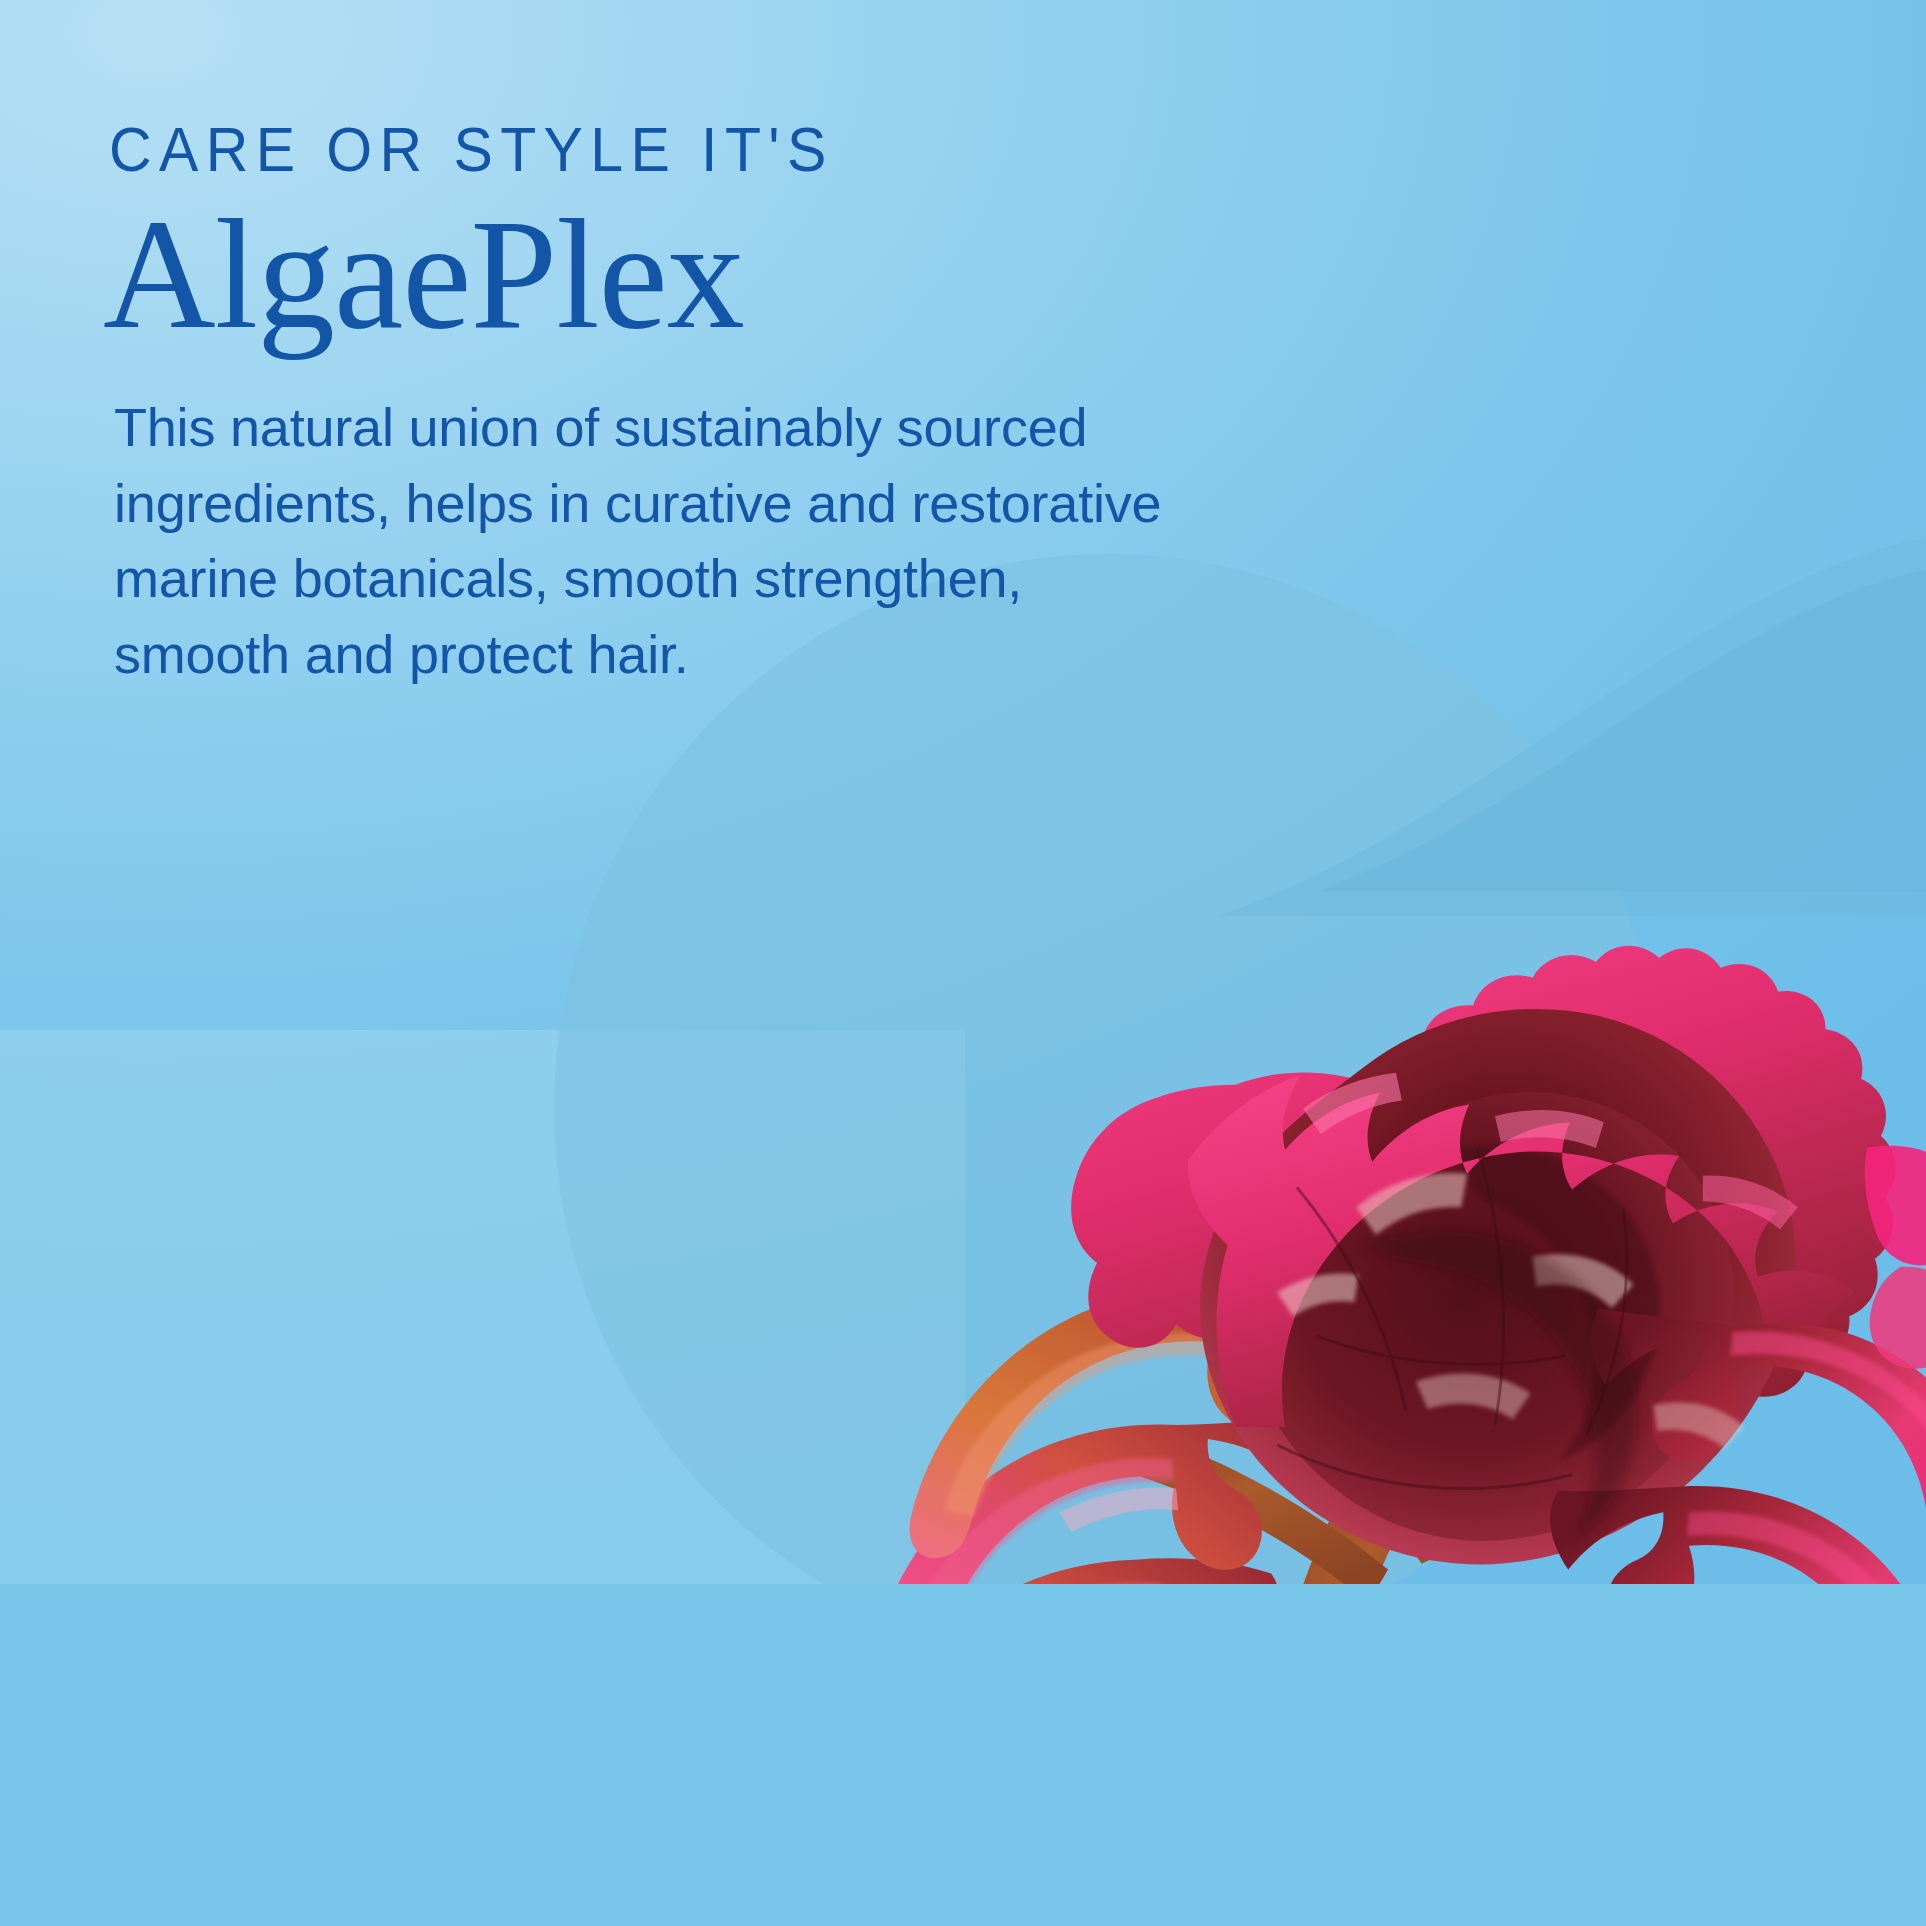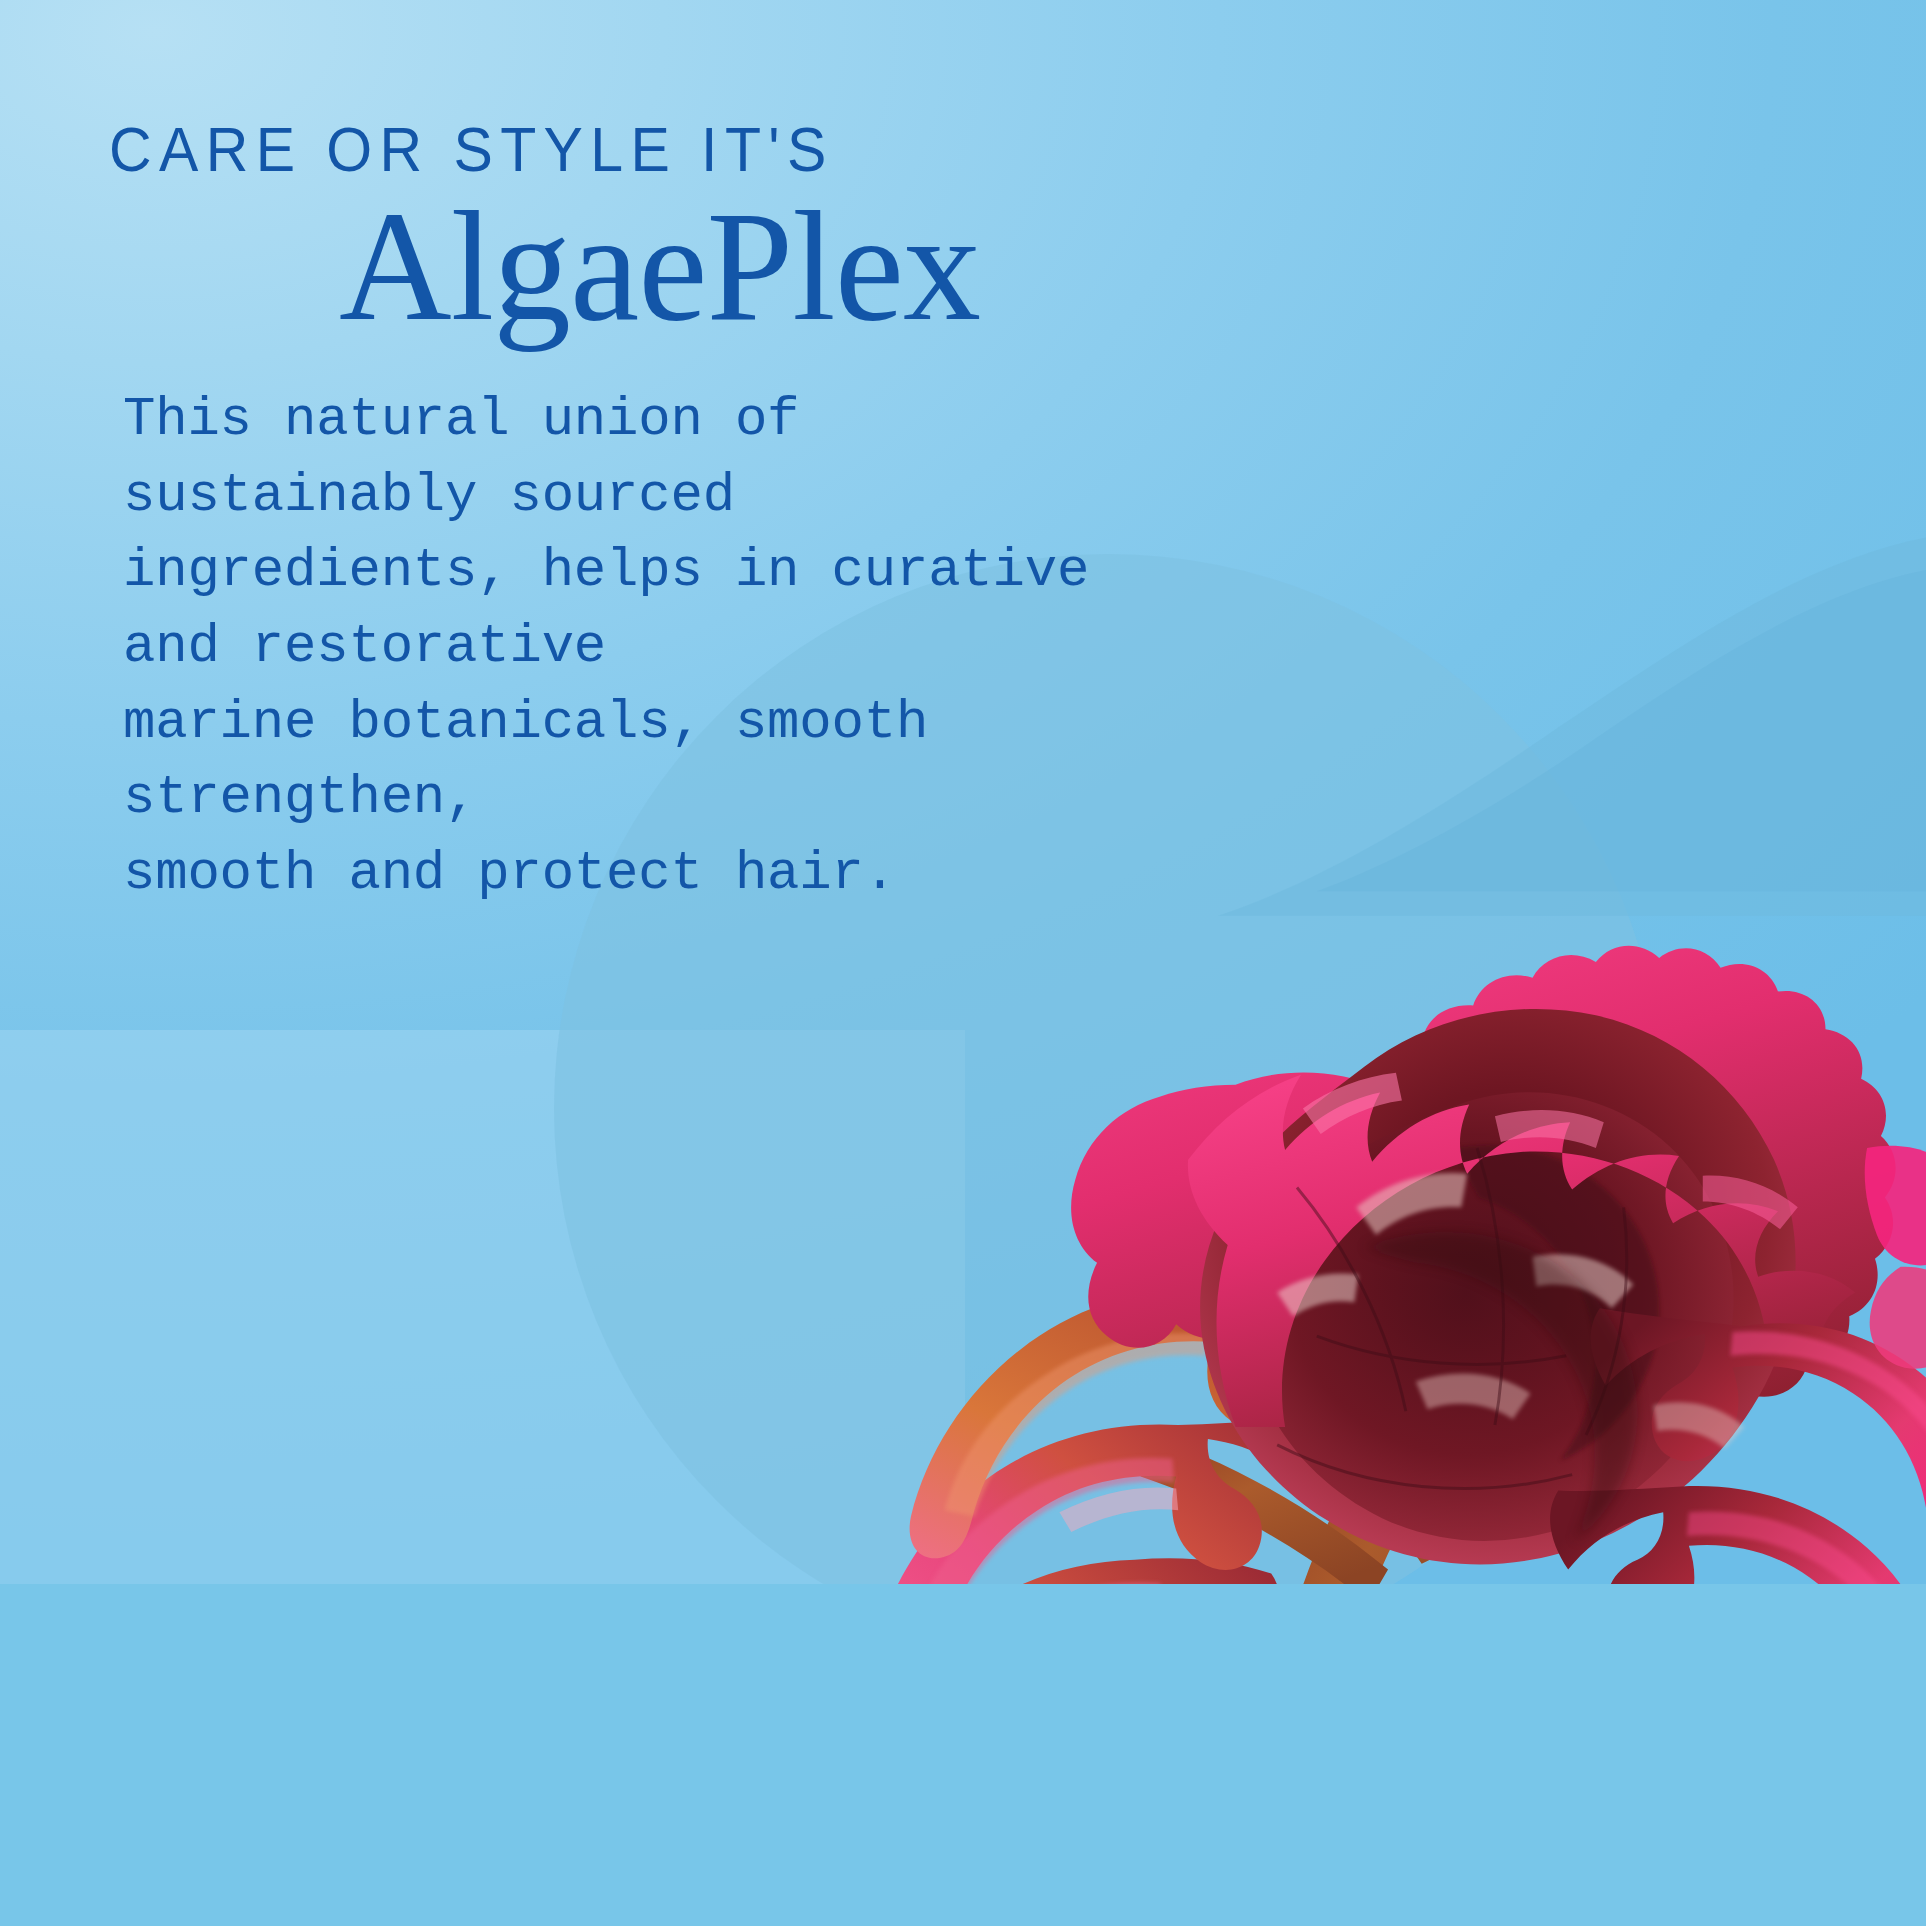--- a/index.html
+++ b/index.html
@@ -47,31 +47,30 @@
     transform:scaleY(1.06);
     transform-origin:left top;
   }
   .wordmark{
     font-family:"Liberation Serif",serif;
     font-size:156px;
     font-weight:400;
     color:#1356a8;
     line-height:1.04;
     letter-spacing:-1px;
-    margin:8px 0 34px -4px;
+    margin:16px 0 34px -4px;
     white-space:nowrap;
-    text-align:center;
   }
   .body-copy{
-    font-family:Liberation Mono, monospace;
+    font-family:Liberation Sans, sans-serif;
     font-size:54px;
     font-weight:400;
     color:#1356a8;
     line-height:1.40;
-    margin:16px;
+    margin:7px;
     max-width:1049px;
     letter-spacing:-0.2px;
   }
 
   
   .seaweed{
     position:absolute;
     left:426px;top:554px;
     width:1544px;height:1376px;
     z-index:4;

